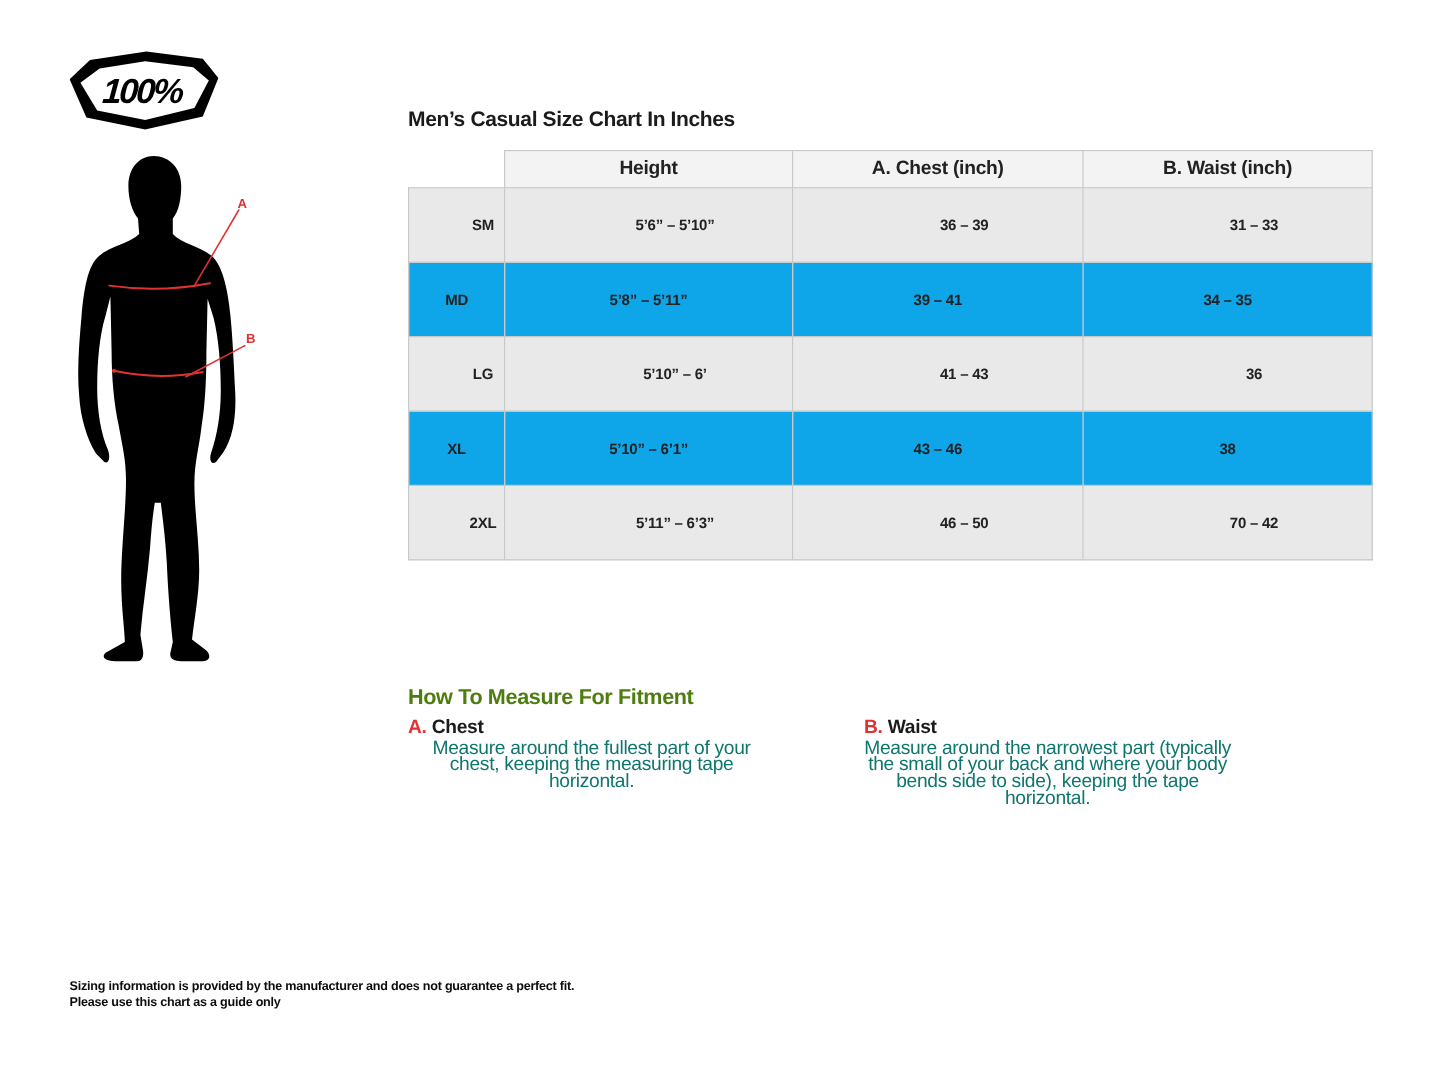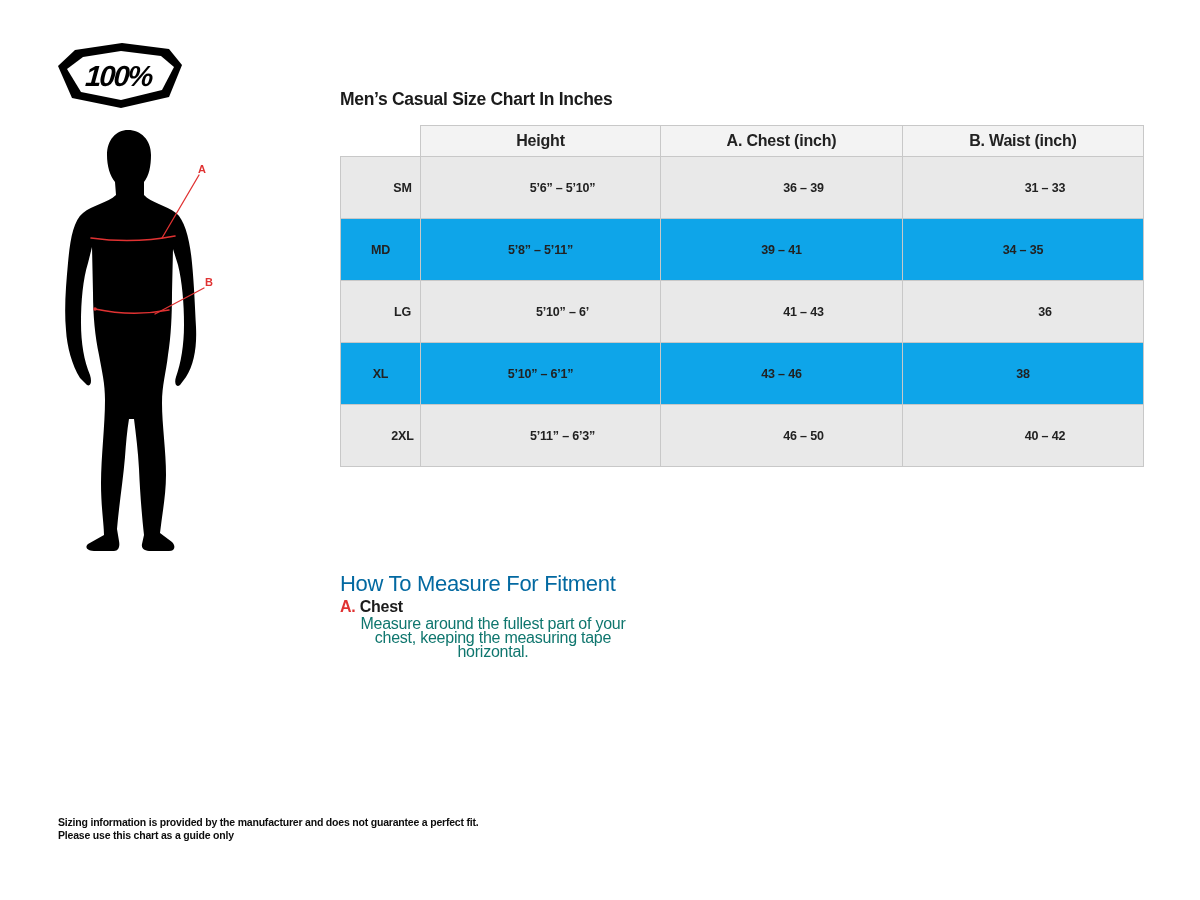--- a/index.html
+++ b/index.html
@@ -40,21 +40,21 @@
     font-weight: 700; letter-spacing: -0.2px;
   }
   table.size-chart thead th { height: 31px; background: #f3f3f3; font-size: 16px; }
   table.size-chart thead th.blank { border: none; background: transparent; }
   table.size-chart tbody td { height: 62px; font-size: 12.5px; background: #0ea5e9; }
   table.size-chart tbody tr.stripe td { background: #e9e9e9; padding-left: 44px; }
 
   
   .measure-title {
     position: absolute; left: 340px; top: 571px;
-    font-size: 22px; font-weight: 400; letter-spacing: -0.3px; color: #0369a1;
+    font-size: 18px; font-weight: 700; letter-spacing: -0.3px; color: #4d7c0f;
   }
   .measure-item { position: absolute; top: 598px; font-size: 16px; letter-spacing: -0.25px; }
   .measure-item.a { left: 340px; width: 306px; }
   .measure-item.b { left: 720px; width: 306px; }
   .measure-label { font-weight: 700; color: #1b1b1b; }
   .measure-letter { color: var(--accent, #e03232); font-weight: 700; }
   .measure-desc { margin-top: 1px; line-height: 14px; color: #0f766e; text-align: center; }
 
   
   .footer {
@@ -140,34 +140,41 @@
       <tr>
         <td>XL</td>
         <td>5’10” – 6’1”</td>
         <td>43 – 46</td>
         <td>38</td>
       </tr>
       <tr class="stripe">
         <td>2XL</td>
         <td>5’11” – 6’3”</td>
         <td>46 – 50</td>
-        <td>40 – 42</td>
+        <td>70 – 42</td>
       </tr>
     </tbody>
   </table>
 
   <h2 class="measure-title">How To Measure For Fitment</h2>
 
   <div class="measure-item a">
     <div class="measure-label">
       <span class="measure-letter">A.</span>
       <span>Chest</span>
     </div>
     <div class="measure-desc">Measure around the fullest part of your chest, keeping the measuring tape horizontal.</div>
   </div>
 
+  <div class="measure-item b">
+    <div class="measure-label">
+      <span class="measure-letter">B.</span>
+      <span>Waist</span>
+    </div>
+    <div class="measure-desc">Measure around the narrowest part (typically the small of your back and where your body bends side to side), keeping the tape horizontal.</div>
+  </div>
 
   <div class="footer">
     <div>Sizing information is provided by the manufacturer and does not guarantee a perfect fit.</div>
     <div>Please use this chart as a guide only</div>
   </div>
 
 </div>
 
 </body></html>

